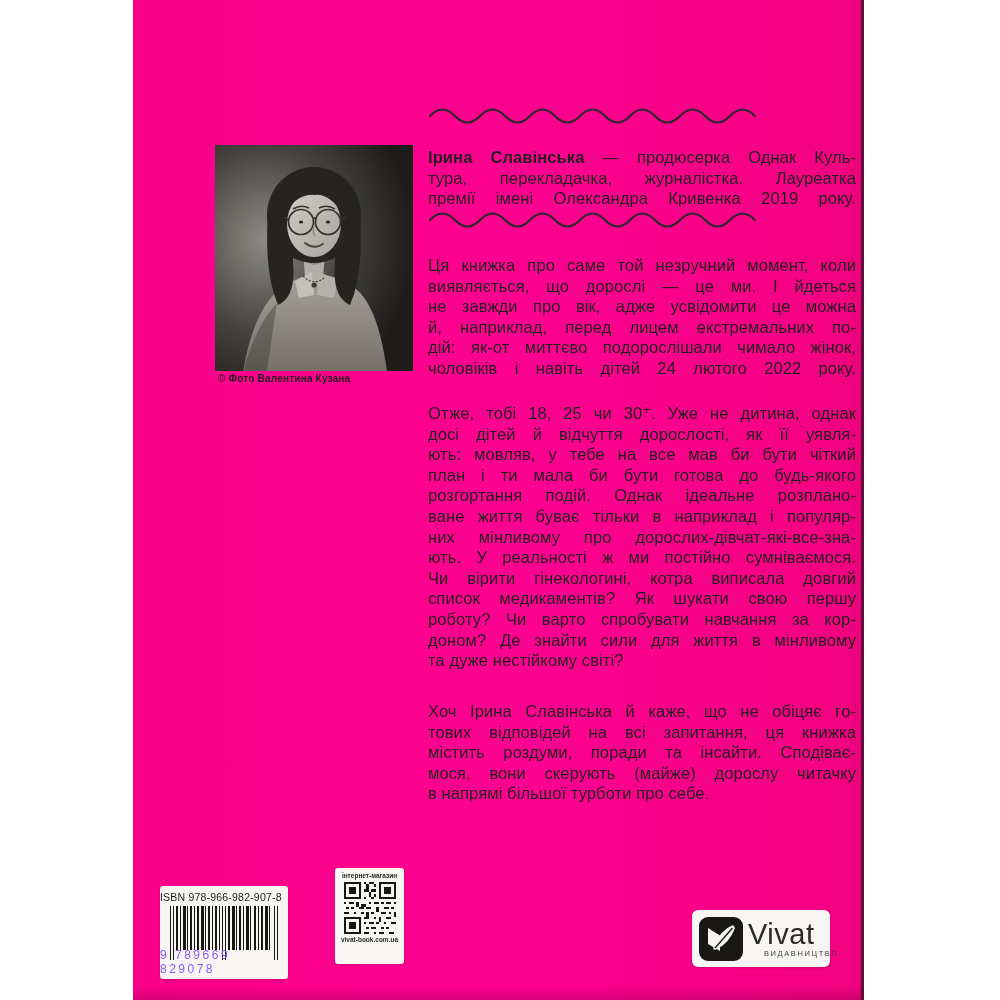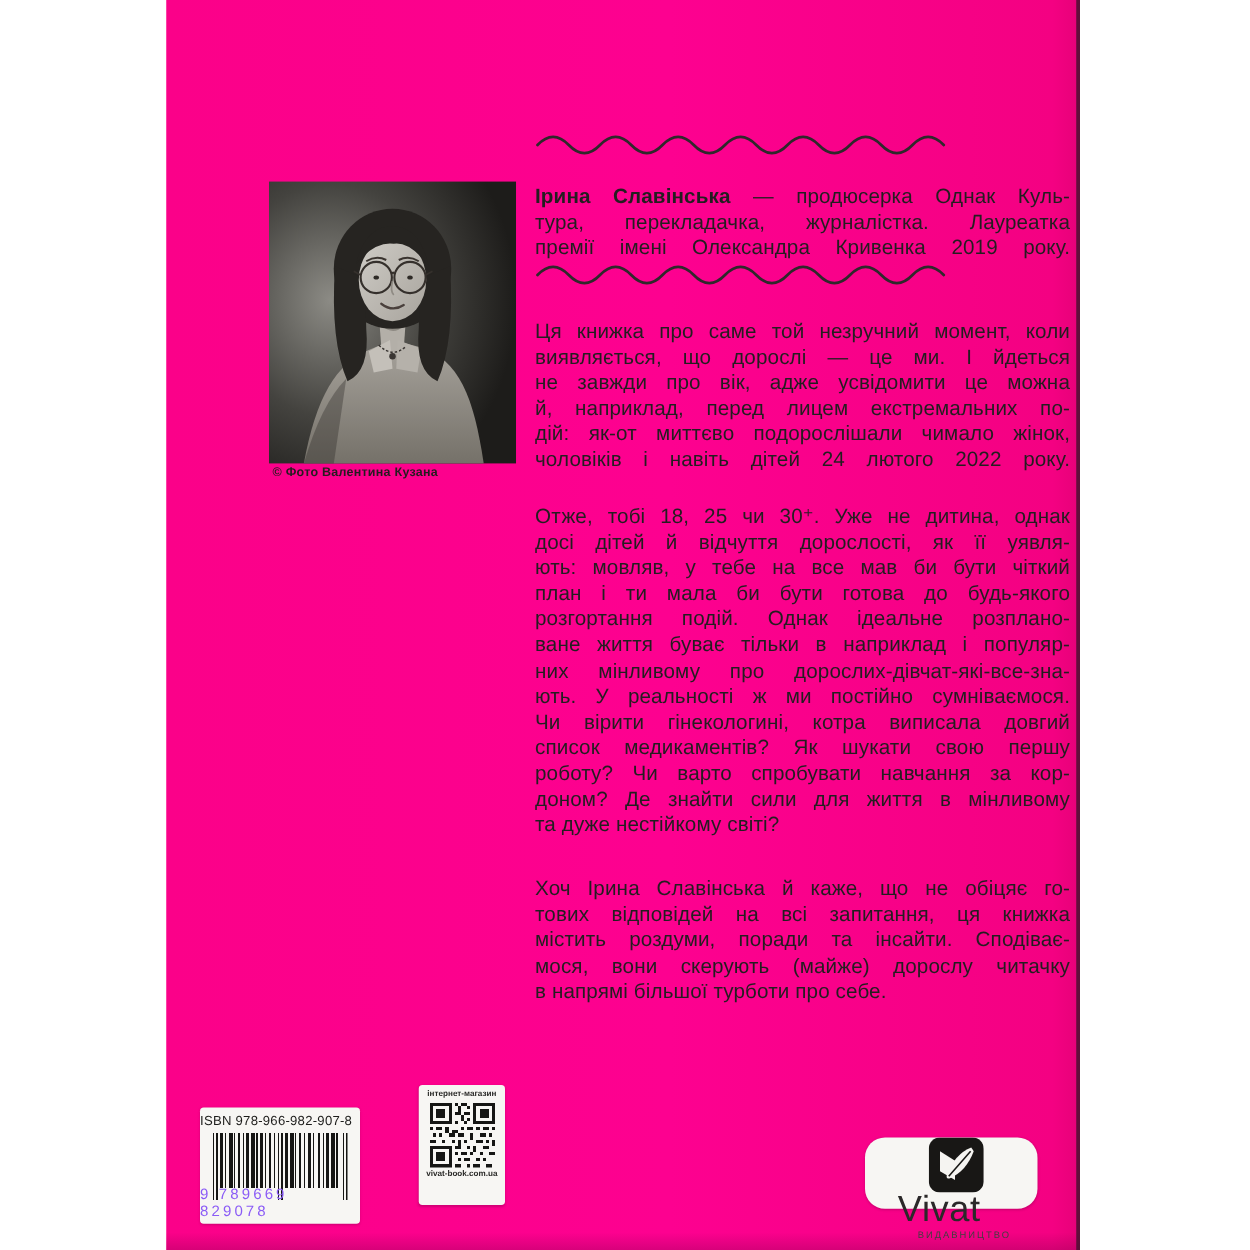--- a/index.html
+++ b/index.html
@@ -29,22 +29,22 @@
   .wbox{position:absolute;background:#f7f6f3;border-radius:3px;box-shadow:0 1px 2px rgba(0,0,0,.18);}
   .isbn-box{left:27px;top:870px;width:128px;height:93px;text-align:left;margin-top:16px;}
   .isbn-label{font-size:10.5px;color:#1d1d1b;margin-top:5px;letter-spacing:.2px;}
   .bars{display:block;margin:3px auto 0;}
   .isbn-digits{font-size:12px;color:#8b5cf6;letter-spacing:2.5px;margin-top:-14px;position:relative;}
   .qr-box{left:202px;top:868px;width:69px;height:96px;text-align:center;}
   .qr-top{font-size:6.5px;font-weight:700;color:#2a2a28;margin-top:4px;}
   .qr-bottom{font-size:6.5px;font-weight:700;color:#2a2a28;margin-top:2px;}
   .qr-svg{display:block;margin:3px auto 0;}
   
-  .vivat-box{left:559px;top:910px;width:138px;height:57px;border-radius:16px;display:flex;
-             align-items:center;padding:0;flex-direction:column;}
+  .vivat-box{left:559px;top:910px;width:138px;height:57px;border-radius:6px;display:flex;
+             align-items:center;padding:0;}
   .vivat-icon{margin-left:7px;flex:0 0 auto;}
   .vivat-text{margin-left:5px;display:flex;flex-direction:column;line-height:1;}
   .vivat-name{font-size:29px;font-weight:400;color:#2b2829;letter-spacing:.5px;}
   .vivat-tag{font-size:7.5px;letter-spacing:1.6px;color:#413f3f;margin-top:1px;padding-left:16px;}
 </style>
 </head>
 <body>
 
 <div class="page">
   <div class="cover">

